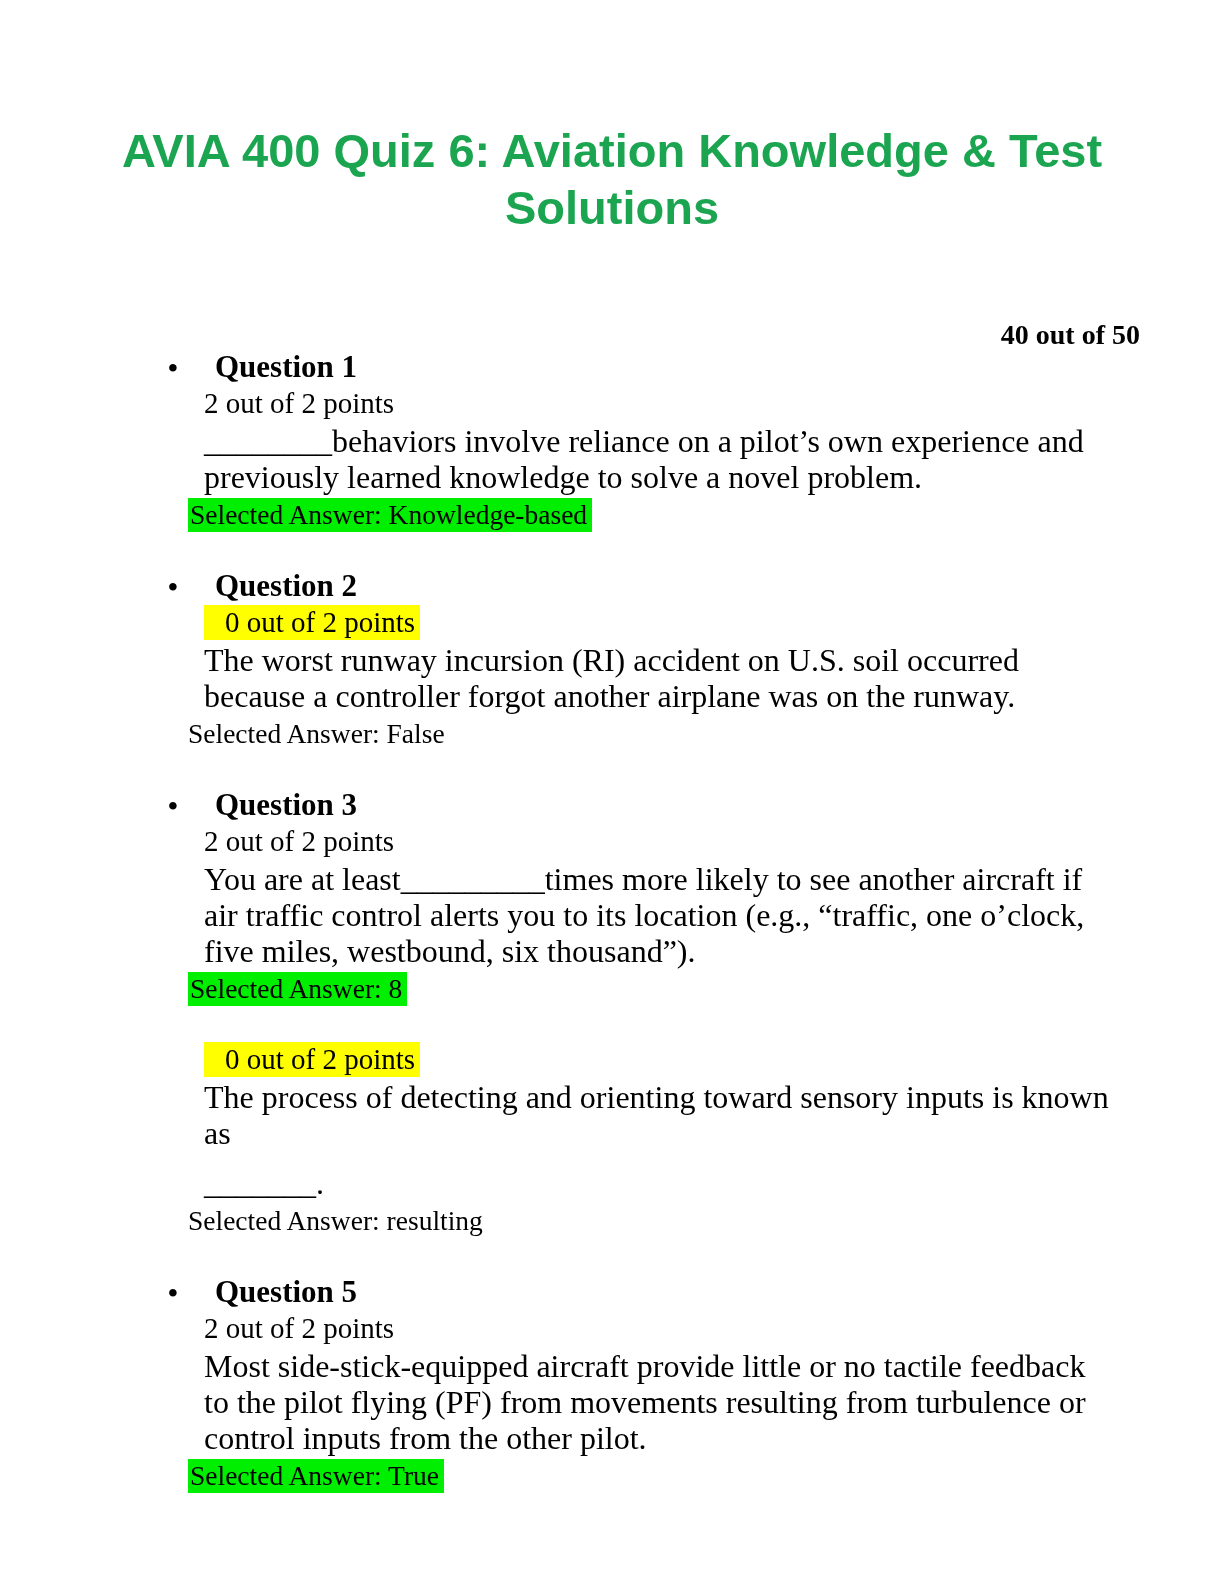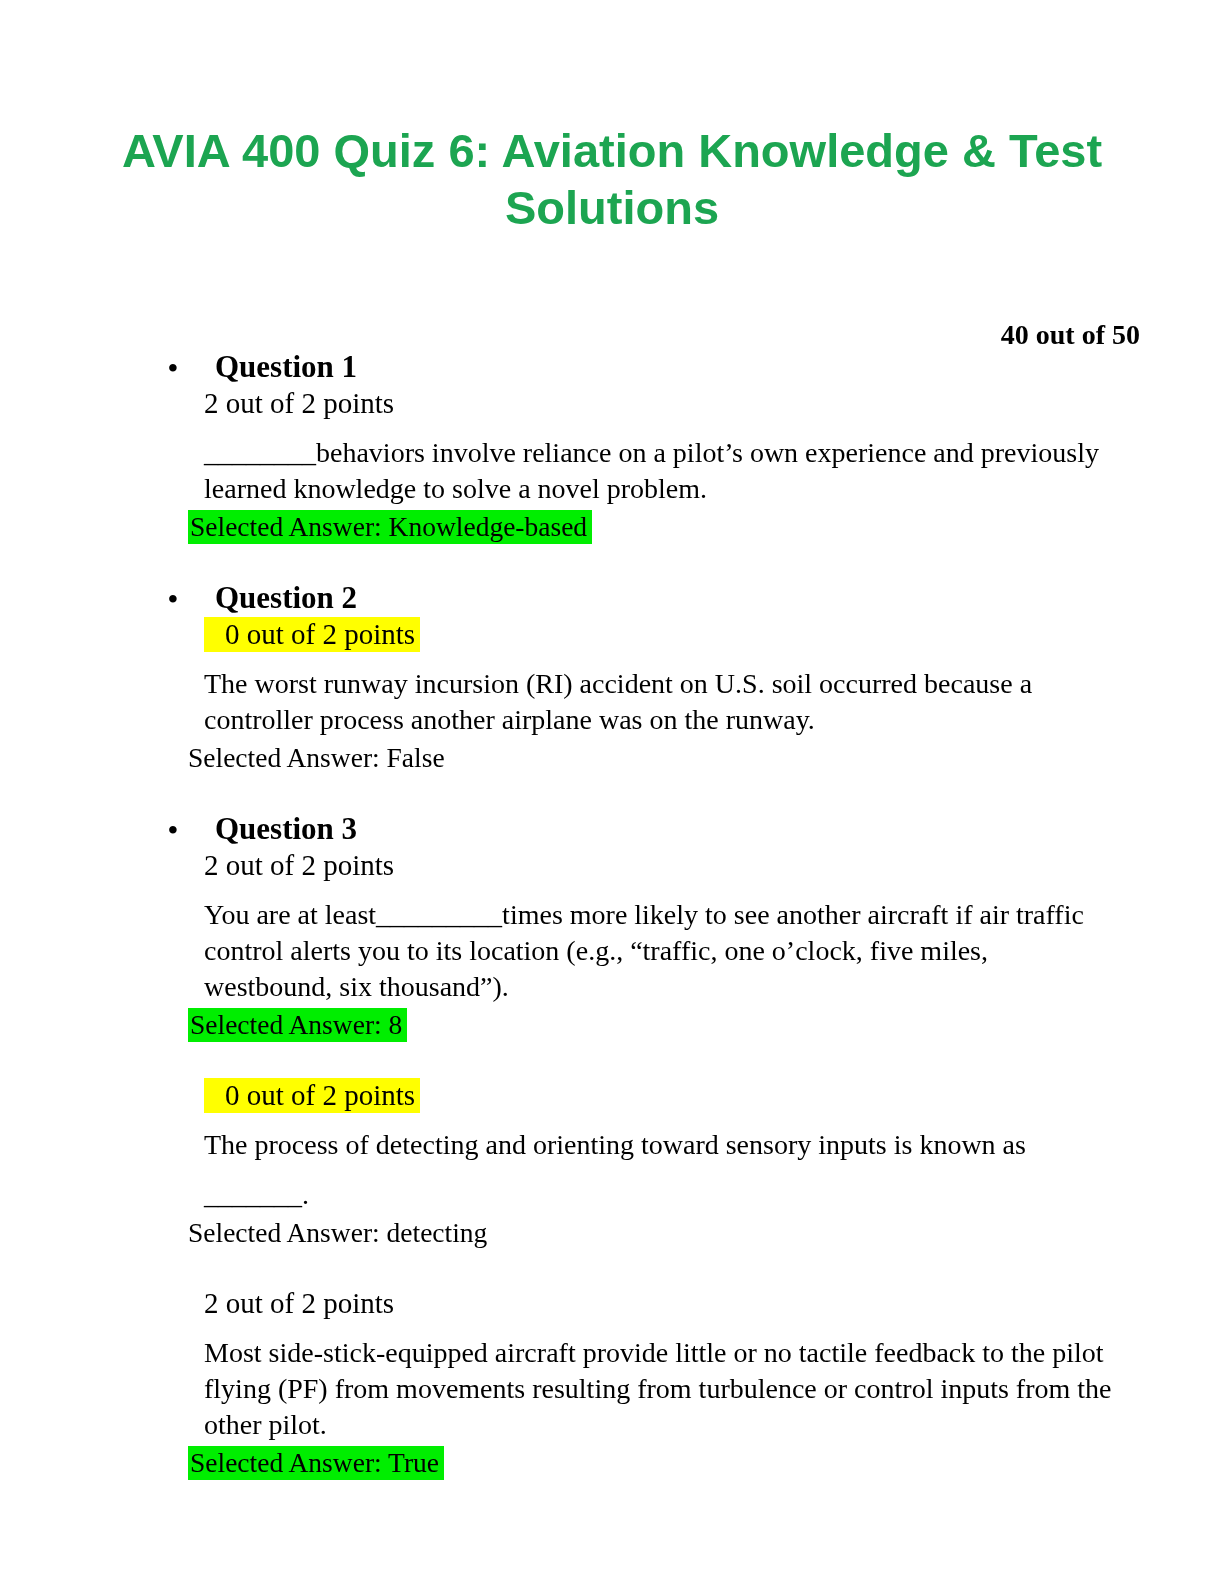--- a/index.html
+++ b/index.html
@@ -51,23 +51,23 @@
     vertical-align: baseline;
   }
   .q-points-row {
     margin: 2px 16px 0 36px;
     width: 910px;
     text-align: left;
     font-size: 29px;
     line-height: 33px;
   }
   .q-body {
-    margin: 15px 0 0 36px;
+    margin: 3px 0 0 36px;
     width: 910px;
-    font-size: 28px;
+    font-size: 32px;
     line-height: 36px;
   }
   .q-body .extra { margin-top: 14px; }
   .q-body .extra:empty { display: none; }
   .q-selected {
     margin: 2px 0 0 20px;
     width: 910px;
     font-size: 27.5px;
     line-height: 36px;
   }
@@ -109,21 +109,21 @@
 </section>
 
 <section class="question">
   <div class="q-heading">
     <span class="q-bullet">•</span><span>Question 2</span>
   </div>
   <div class="q-points-row">
     <span class="hl-yellow">0 out of 2 points</span>
   </div>
   <div class="q-body">
-    <div>The worst runway incursion (RI) accident on U.S. soil occurred because a controller process another airplane was on the runway.</div>
+    <div>The worst runway incursion (RI) accident on U.S. soil occurred because a controller forgot another airplane was on the runway.</div>
 
   </div>
   <div class="q-selected">
     <span><span>Selected Answer:</span> <span>False</span></span>
   </div>
 </section>
 
 <section class="question">
   <div class="q-heading">
     <span class="q-bullet">•</span><span>Question 3</span>
@@ -142,25 +142,28 @@
 
 <section class="question">
   <div class="q-points-row">
     <span class="hl-yellow">0 out of 2 points</span>
   </div>
   <div class="q-body">
     <div>The process of detecting and orienting toward sensory inputs is known as</div>
     <div class="extra">_______.</div>
   </div>
   <div class="q-selected">
-    <span><span>Selected Answer:</span> <span>detecting</span></span>
+    <span><span>Selected Answer:</span> <span>resulting</span></span>
   </div>
 </section>
 
 <section class="question">
+  <div class="q-heading">
+    <span class="q-bullet">•</span><span>Question 5</span>
+  </div>
   <div class="q-points-row">
     <span>2 out of 2 points</span>
   </div>
   <div class="q-body">
     <div>Most side-stick-equipped aircraft provide little or no tactile feedback to the pilot flying (PF) from movements resulting from turbulence or control inputs from the other pilot.</div>
 
   </div>
   <div class="q-selected">
     <span class="hl-green"><span>Selected Answer:</span> <span>True</span></span>
   </div>

